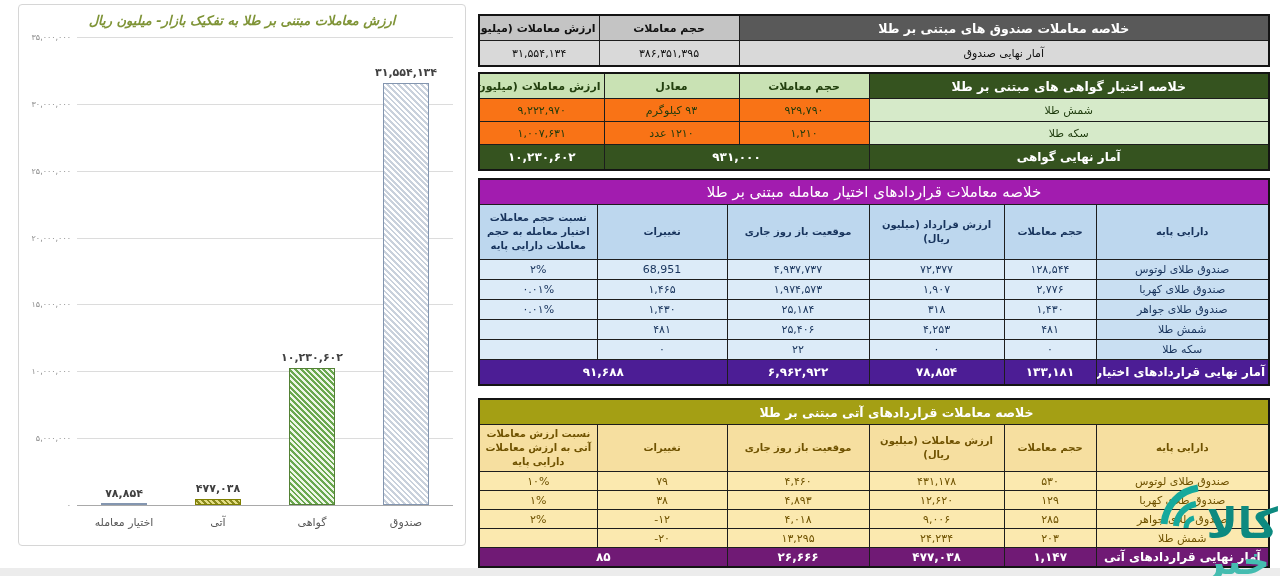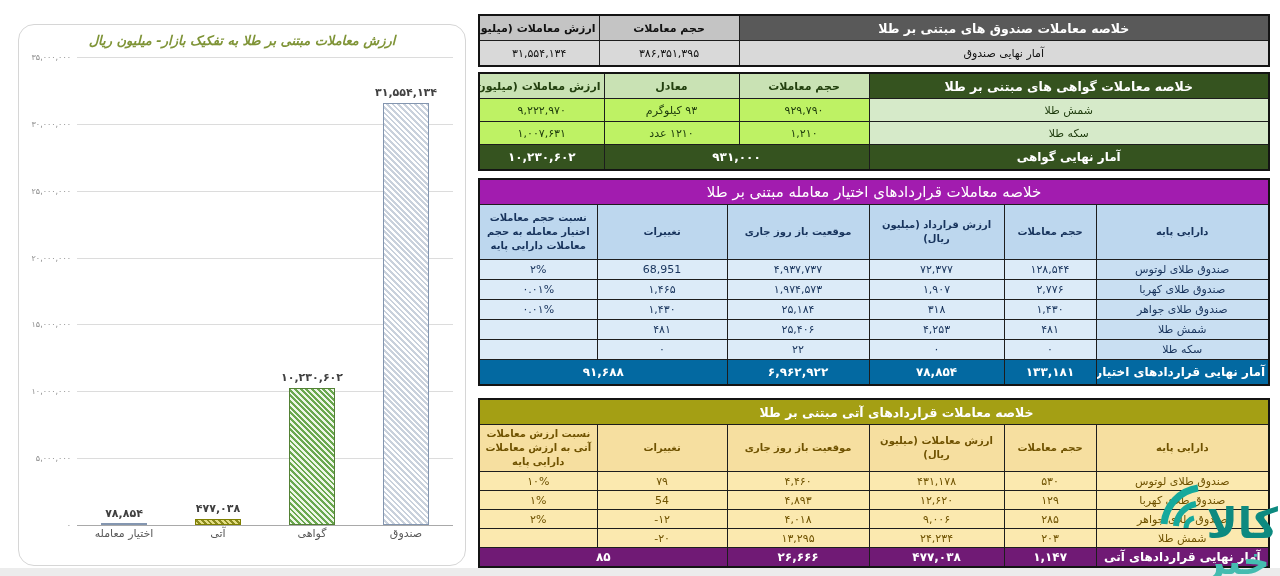--- a/index.html
+++ b/index.html
@@ -2,22 +2,22 @@
 <html lang="fa"><head>
 <meta charset="utf-8">
 <style>
   html,body{margin:0;padding:0;}
   body{
     width:1280px;height:576px;position:relative;overflow:hidden;
     background:#ffffff;font-family:"DejaVu Sans",sans-serif;
   }
   
   .chart-panel{
-    position:absolute;left:18px;top:24px;width:446px;height:540px;
-    background:#fff;border:1px solid #d6d6d6;border-radius:16px;
+    position:absolute;left:18px;top:4px;width:446px;height:540px;
+    background:#fff;border:1px solid #d6d6d6;border-radius:4px;
   }
   .chart-title{
     position:absolute;top:8px;left:0;right:0;text-align:center;
     font-size:13px;font-weight:bold;font-style:italic;color:#7f9437;direction:rtl;
   }
   .plot{position:absolute;left:58px;right:12px;top:32px;bottom:40px;}
   .yaxis{position:absolute;left:4px;top:32px;bottom:40px;width:50px;}
   .ytick{
     position:absolute;right:2px;transform:translateY(-50%);
     font-size:8px;color:#8f8f8f;direction:ltr;white-space:nowrap;
@@ -40,21 +40,21 @@
   }
   .bar.olive-hatch{
     background:repeating-linear-gradient(45deg,#e3dd83 0 2px,#8b8b1d 2px 4px);
     border:1px solid #7f7f00;
   }
   .bar-label{
     position:absolute;left:50%;transform:translateX(-50%);
     font-size:11px;font-weight:bold;color:#404040;white-space:nowrap;direction:ltr;
   }
   .xtick{
-    position:absolute;top:100%;margin-top:2px;left:50%;transform:translateX(-50%);
+    position:absolute;top:100%;margin-top:11px;left:50%;transform:translateX(-50%);
     font-size:11px;color:#595959;white-space:nowrap;direction:rtl;
   }
   
   .right-pane{position:absolute;left:478px;top:14px;width:790px;}
   table{border-collapse:collapse;table-layout:fixed;width:790px;direction:rtl;position:absolute;left:0;
         border:2px solid #141414;}
   td{border:1px solid #1d1d1d;text-align:center;vertical-align:middle;
      padding:1px 3px;font-size:11px;white-space:nowrap;overflow:hidden;}
   .num{direction:ltr;unicode-bidi:isolate;}
   
@@ -62,30 +62,30 @@
   .t-fund td{height:22px;}
   .t-fund .title{background:#595959;color:#fff;font-weight:bold;font-size:12.5px;}
   .t-fund .colhead{background:#c4c4c4;color:#111;font-weight:bold;}
   .t-fund .data{background:#d9d9d9;color:#111;}
   
   .t-cert{top:58px;}
   .t-cert td{height:20px;}
   .t-cert .title{background:#35531f;color:#fff;font-weight:bold;font-size:12.5px;height:22px;}
   .t-cert .colhead{background:#c9e2b4;color:#23400f;font-weight:bold;}
   .t-cert .name{background:#d6eac9;color:#1d3a0c;}
-  .t-cert .val{background:#bef264;color:#1d3a0c;margin-left:8px;}
+  .t-cert .val{background:#f97316;color:#1d3a0c;margin-left:8px;}
   .t-cert .total{background:#35531f;color:#fff;font-weight:bold;font-size:12px;height:22px;}
   
   .t-opt{top:164px;}
   .t-opt .title{background:#a21caf;color:#fff;font-weight:normal;font-size:15px;height:22px;}
   .t-opt .colhead td,.t-opt td.colhead{background:#bdd7ee;color:#17335c;font-weight:bold;height:52px;
       white-space:normal;line-height:1.4;font-size:10px;}
   .t-opt .name{background:#c9dff2;color:#17335c;height:17px;}
   .t-opt .val{background:#dcebf8;color:#17335c;height:17px;}
-  .t-opt .total{background:#0369a1;color:#fff;font-weight:bold;font-size:12px;height:22px;}
+  .t-opt .total{background:#4c1d95;color:#fff;font-weight:bold;font-size:12px;height:22px;}
   
   .t-fut{top:384px;}
   .t-fut .title{background:#a49f14;color:#fff;font-weight:bold;font-size:12.5px;height:22px;padding-left:48px;}
   .t-fut .colhead td,.t-fut td.colhead{background:#f6dfa0;color:#6f5200;font-weight:bold;height:44px;
       white-space:normal;line-height:1.4;font-size:10px;}
   .t-fut .name{background:#fbe9af;color:#6f5200;height:16px;}
   .t-fut .val{background:#fbe9af;color:#6f5200;height:16px;}
   .t-fut .total{background:#701a75;color:#fff;font-weight:bold;font-size:12px;height:16px;}
   
   .watermark{position:absolute;right:-4px;bottom:-6px;z-index:5;}
@@ -166,21 +166,21 @@
 
   <table class="t-cert">
     <colgroup>
         <col style="width:400px">
         <col style="width:130px">
         <col style="width:135px">
         <col style="width:125px">
       </colgroup>
     <tbody>
         <tr>
-      <td class="title">خلاصه معاملات گواهی های مبتنی بر طلا</td>
+      <td class="title">خلاصه اختیار گواهی های مبتنی بر طلا</td>
       <td class="colhead">حجم معاملات</td>
       <td class="colhead">معادل</td>
       <td class="colhead">ارزش معاملات (میلیون ریال)</td>
     </tr>
     <tr>
       <td class="name">شمش طلا</td>
       <td class="val num">۹۲۹,۷۹۰</td>
       <td class="val" dir="rtl">۹۳ کیلوگرم</td>
       <td class="val num">۹,۲۲۲,۹۷۰</td>
     </tr>
@@ -296,21 +296,21 @@
       <td class="val num">۴۳۱,۱۷۸</td>
       <td class="val num">۴,۴۶۰</td>
       <td class="val num">۷۹</td>
       <td class="val num">۱۰%</td>
     </tr>
     <tr>
       <td class="name">صندوق طلای کهربا</td>
       <td class="val num">۱۲۹</td>
       <td class="val num">۱۲,۶۲۰</td>
       <td class="val num">۴,۸۹۳</td>
-      <td class="val num">54</td>
+      <td class="val num">۳۸</td>
       <td class="val num">۱%</td>
     </tr>
     <tr>
       <td class="name">صندوق طلای جواهر</td>
       <td class="val num">۲۸۵</td>
       <td class="val num">۹,۰۰۶</td>
       <td class="val num">۴,۰۱۸</td>
       <td class="val num">-۱۲</td>
       <td class="val num">۲%</td>
     </tr>

